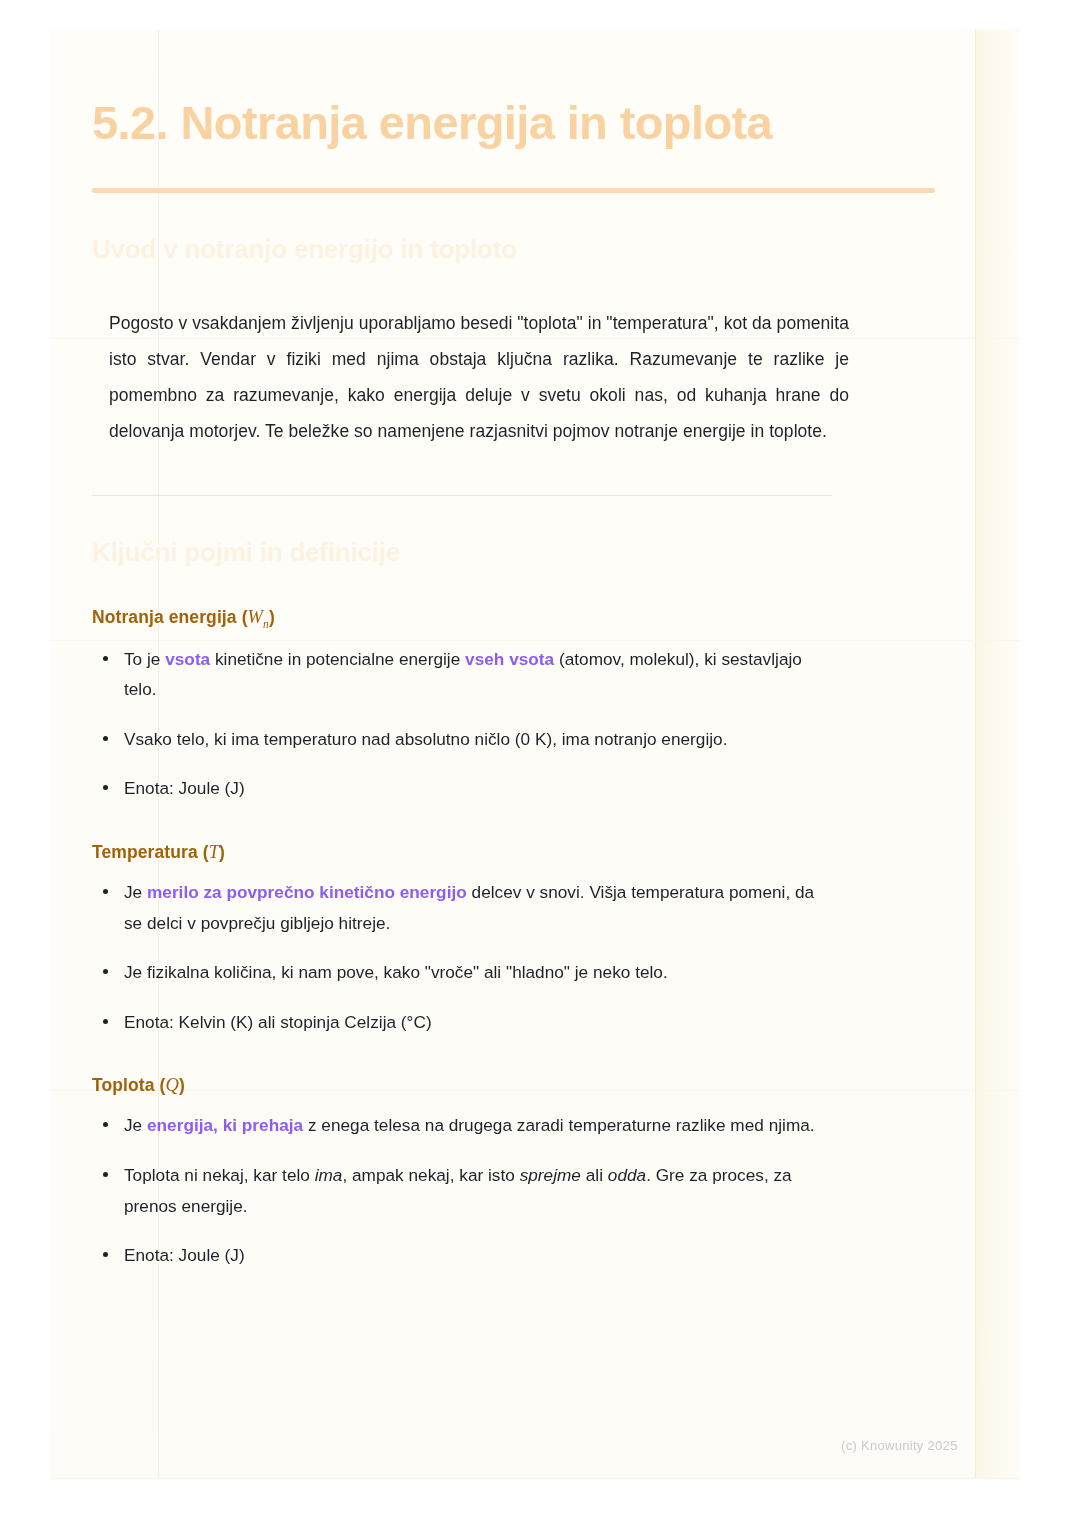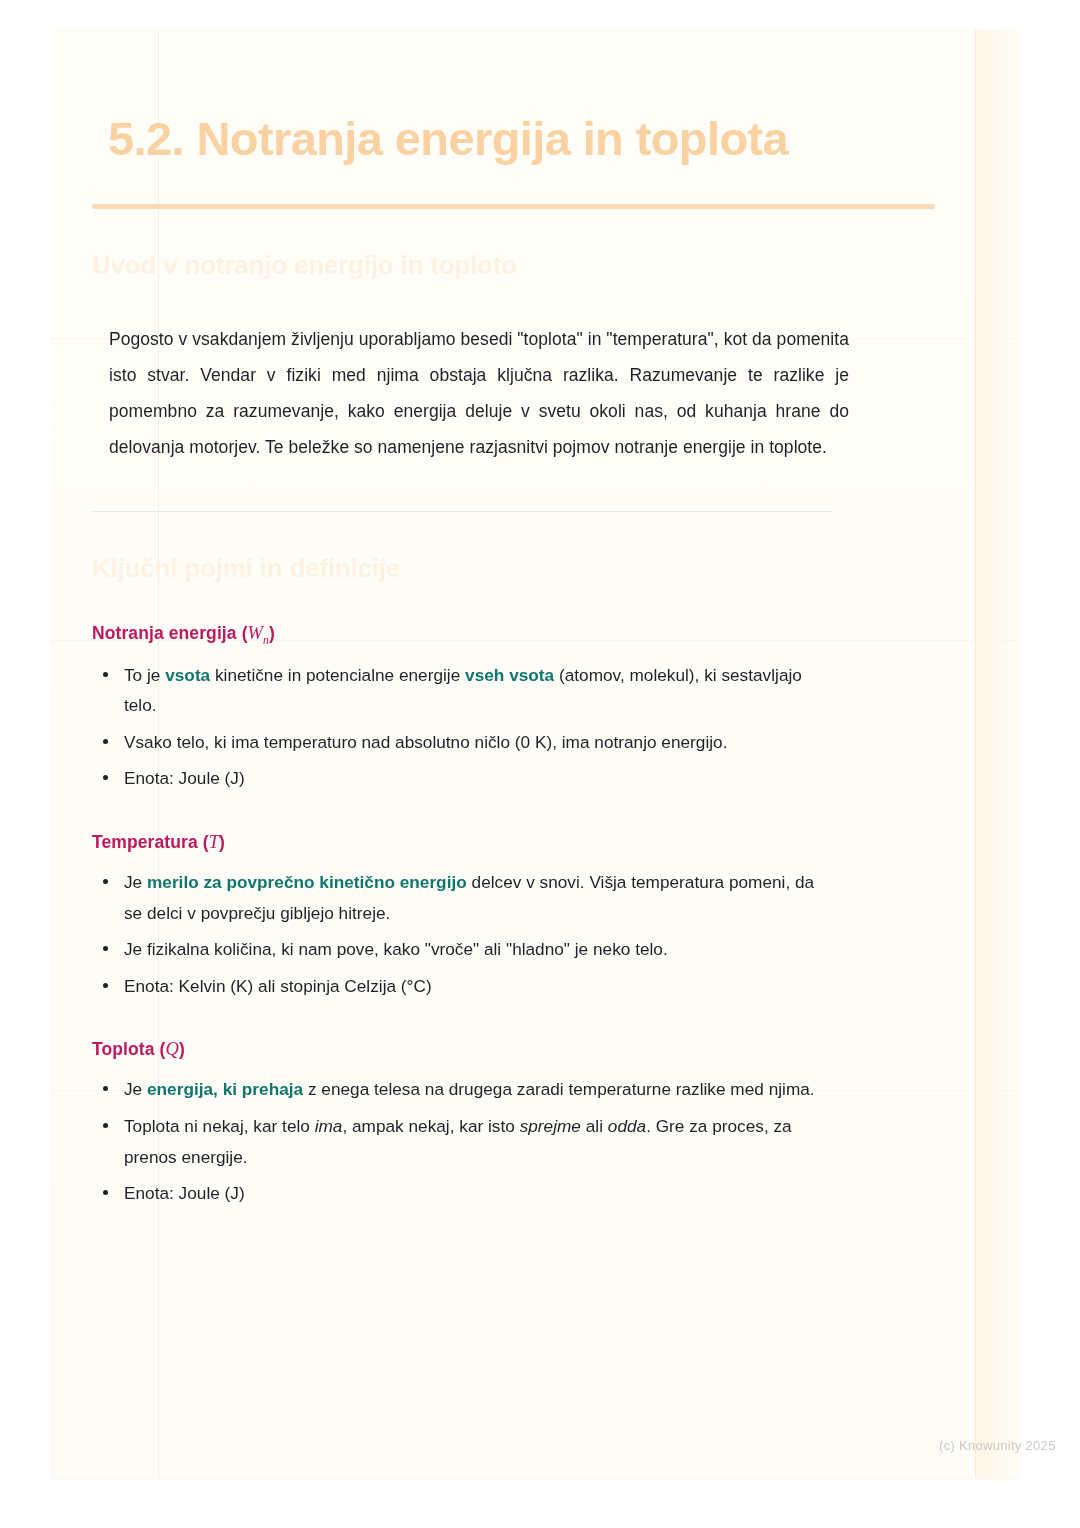--- a/index.html
+++ b/index.html
@@ -61,21 +61,21 @@
 
   
   .content {
     position: absolute;
     left: 92px;
     top: 0;
     width: 845px;
   }
 
   h1.doc-title {
-    margin: 16px;
+    margin: 0;
     padding-top: 92px;
     font-size: 47px;
     line-height: 1.32;
     font-weight: 700;
     letter-spacing: -0.6px;
     color: #fad1a0;
   }
 
   .title-rule {
     margin-top: 34px;
@@ -112,21 +112,21 @@
     width: 740px;
     height: 1px;
     background: #e6e6e6;
   }
 
   h3.term {
     margin: 0;
     padding-top: 38px;
     font-size: 17.5px;
     font-weight: 700;
-    color: #be185d;
+    color: #a16207;
     letter-spacing: 0.1px;
   }
   h3.term .mathvar {
     font-family: "Liberation Serif", serif;
     font-style: italic;
     font-weight: 400;
     font-size: 18.5px;
   }
   h3.term .mathvar sub {
     font-size: 0.62em;
@@ -134,44 +134,44 @@
   }
 
   ul.bullets {
     margin: 0;
     padding: 14px 0 0 0;
     list-style: none;
   }
   ul.bullets li {
     position: relative;
     padding-left: 32px;
-    margin-top: 6px;
+    margin-top: 19px;
     width: 700px;
     font-size: 17.2px;
     line-height: 1.78;
     color: #1e2228;
     letter-spacing: 0.02px;
   }
   ul.bullets li:first-child { margin-top: 0; }
   ul.bullets li::before {
     content: "";
     position: absolute;
     left: 11px;
     top: 12px;
     width: 5px;
     height: 5px;
     border-radius: 50%;
     background: #1e2228;
   }
-  ul.bullets li b { font-weight: 700; color: #0f766e; }
+  ul.bullets li b { font-weight: 700; color: #8b5cf6; }
   ul.bullets li i { }
 
   .watermark {
     position: absolute;
-    left: 939px;
+    left: 841px;
     top: 1438px;
     font-size: 13px;
     letter-spacing: 0.3px;
     color: #c9c9c9;
   }
 </style>
 </head>
 <body>
 
 <div class="page">

